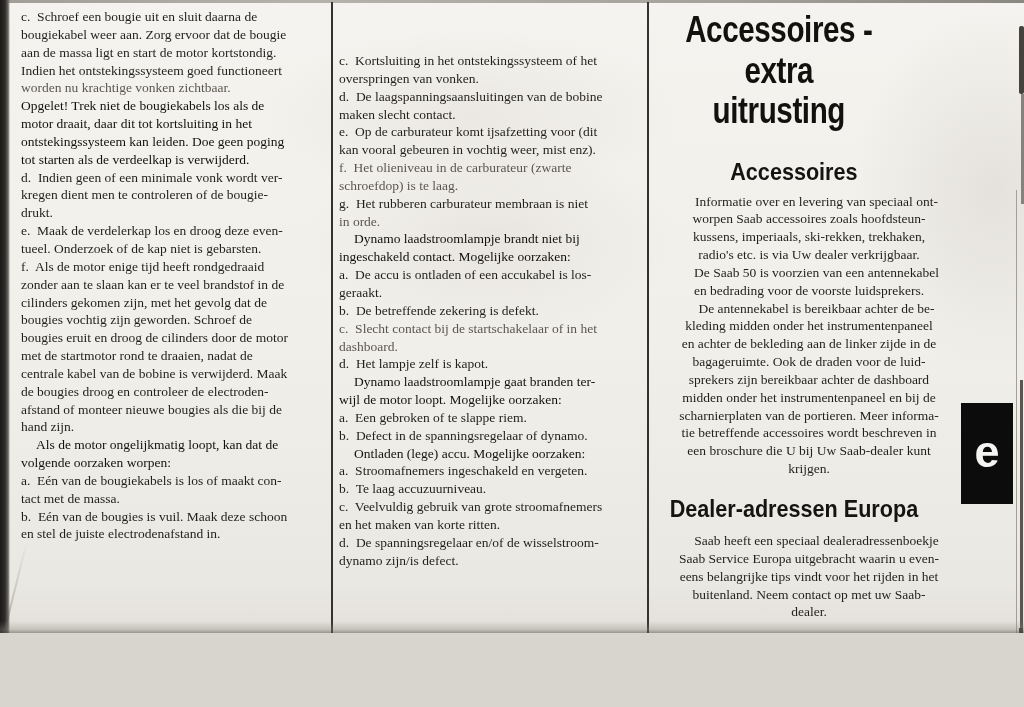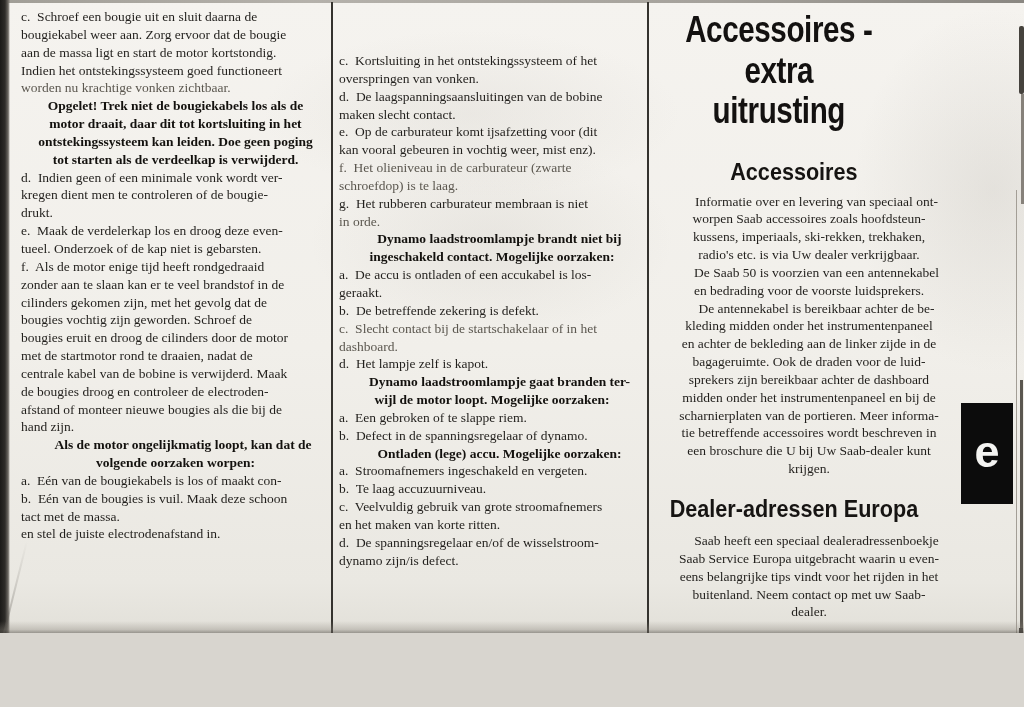--- a/index.html
+++ b/index.html
@@ -5,21 +5,21 @@
 <style>
   html,body { margin:0; padding:0; background:#d8d5cf; }
   .page {
     position:relative; width:1024px; height:633px; overflow:hidden;
     background: linear-gradient(180deg, #f5f3ef 0%, var(--paper,#f1efea) 55%, #eae8e2 92%, #e2e0d9 100%);
     font-family:"Liberation Serif","DejaVu Serif",serif;
     color: var(--ink,#211f1c);
   }
   
   .line { white-space:pre; font-size:13.5px; line-height:17.85px; color:var(--ink,#211f1c); }
-  .line.b { font-weight:bold; color:#13110e;text-align:center; }
+  .line.b { font-weight:normal; color:#13110e; }
   .line.ind { padding-left:15px; }
   .line.faint { color:#5b574f; }
 
   .col { position:absolute; top:8px; }
   .col1 { left:21px;  width:309px; }
   .col2 { left:339px; width:306px;margin-top:44px; }
 
   .divider { position:absolute; top:2px; width:2px; height:662px; background:var(--rule,#34322e); }
   .d1 { left:331px; }
   .d2 { left:647px; }
@@ -101,22 +101,22 @@
       <div class="line">bougies vochtig zijn geworden. Schroef de</div>
       <div class="line">bougies eruit en droog de cilinders door de motor</div>
       <div class="line">met de startmotor rond te draaien, nadat de</div>
       <div class="line">centrale kabel van de bobine is verwijderd. Maak</div>
       <div class="line">de bougies droog en controleer de electroden-</div>
       <div class="line">afstand of monteer nieuwe bougies als die bij de</div>
       <div class="line">hand zijn.</div>
       <div class="line b ind">Als de motor ongelijkmatig loopt, kan dat de</div>
       <div class="line b">volgende oorzaken worpen:</div>
       <div class="line">a.  Eén van de bougiekabels is los of maakt con-</div>
+      <div class="line">tact met de massa.</div>
       <div class="line">b.  Eén van de bougies is vuil. Maak deze schoon</div>
-      <div class="line">tact met de massa.</div>
       <div class="line">en stel de juiste electrodenafstand in.</div>
     </div>
   <div class="divider d1"></div>
   <div class="col col2">
       <div class="line">c.  Kortsluiting in het ontstekingssysteem of het</div>
       <div class="line">overspringen van vonken.</div>
       <div class="line">d.  De laagspanningsaansluitingen van de bobine</div>
       <div class="line">maken slecht contact.</div>
       <div class="line">e.  Op de carburateur komt ijsafzetting voor (dit</div>
       <div class="line">kan vooral gebeuren in vochtig weer, mist enz).</div>

